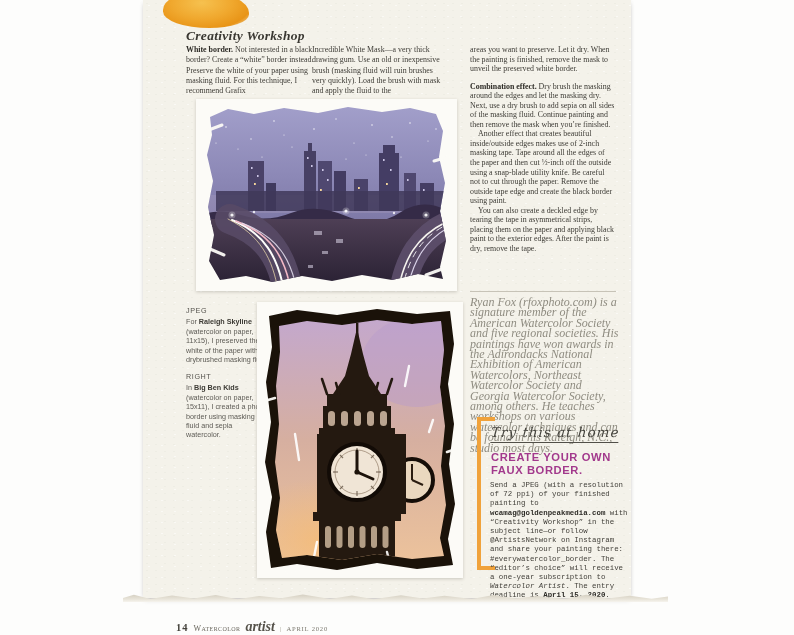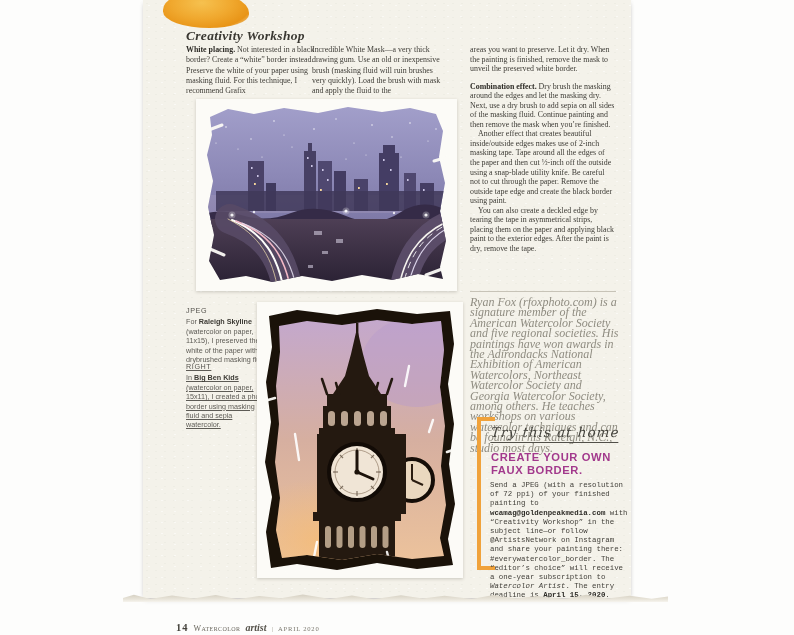--- a/index.html
+++ b/index.html
@@ -43,21 +43,21 @@
   .paint-bigben { position:absolute; left:257px; top:302px; width:206px; height:276px;
     background:#fcfbf7; box-shadow:0 1px 3px rgba(80,70,60,.25); }
   .paint-raleigh svg, .paint-bigben svg { display:block; }
 
   
   .caption { position:absolute; left:186px; width:82px;
     font-family:"Liberation Sans", sans-serif; font-size:7.2px; line-height:9.4px; color:#5d5b55; }
   .caption .cap-label { display:block; letter-spacing:.6px; margin-bottom:2px; color:#56544e; }
   .caption b { color:#3c3a34; }
   .cap-above { top:306px; }
-  .cap-right { top:362px;text-decoration:underline; }
+  .cap-right { top:372px; }
 
   
   .try-bracket { position:absolute; left:477px; top:417px; width:18px; height:153px;
     border-left:4px solid #f0a23b; border-top:4px solid #f0a23b; border-bottom:4px solid #f0a23b; }
   .try-script { position:absolute; left:491px; top:424px;
     font-family:"DejaVu Serif", serif; font-style:italic; font-size:13.5px; color:#45443e;
     letter-spacing:1px; border-bottom:1.2px solid #514f48; padding-bottom:2px; transform:skewX(-4deg); }
   .try-headline { position:absolute; left:491px; top:451px; width:142px;
     font-family:"Liberation Sans", sans-serif; font-weight:bold; font-size:11.2px; line-height:13.2px;
     letter-spacing:.6px; color:#a2398c; }
@@ -70,35 +70,35 @@
   .tear { position:absolute; left:123px; top:593px; width:545px; height:9px;
     background:linear-gradient(#cfc9ba, #e9e5da 70%, #f6f4ee);
     clip-path:polygon(0 55%,2% 20%,5% 68%,9% 28%,13% 62%,17% 22%,21% 70%,25% 32%,29% 58%,33% 18%,
       38% 66%,42% 28%,46% 70%,51% 24%,55% 60%,59% 30%,64% 68%,68% 22%,72% 62%,76% 34%,81% 66%,
       85% 20%,89% 60%,93% 30%,97% 64%,100% 40%,100% 100%,0 100%);
     filter:blur(.2px); }
   .footer { position:absolute; left:176px; top:606px; font-size:8px; color:#6b685f;
     display:flex; align-items:baseline; gap:5px; }
   .footer .pageno { font-weight:bold; font-size:10.5px; color:#46443d; letter-spacing:1px;margin-top:16px; }
   .footer .brand { font-variant:small-caps; letter-spacing:.4px; }
-  .footer .brand-it { font-style:italic; font-weight:bold; font-size:10px; color:#55524a; }
+  .footer .brand-it { font-style:italic; font-weight:bold; font-size:14px; color:#55524a; }
   .footer .issue { font-size:6.6px; letter-spacing:.8px; color:#7a776d; }
   .footer .sep { color:#9a978c; font-size:7px; }
 </style>
 </head>
 <body>
 
 <div id="canvas">
   <div class="mag-page"></div>
 
   <div class="splash"></div>
   <div class="section-title">Creativity Workshop</div>
 
   <div class="col col1">
-    <p><b>White placing.</b><span> Not interested in a black border? Create a “white” border instead. Preserve the white of your paper using masking fluid. For this technique, I recommend Grafix</span></p>
+    <p><b>White border.</b><span> Not interested in a black border? Create a “white” border instead. Preserve the white of your paper using masking fluid. For this technique, I recommend Grafix</span></p>
   </div>
   <div class="col col2">
     <p><span>Incredible White Mask—a very thick drawing gum. Use an old or inexpensive brush (masking fluid will ruin brushes very quickly). Load the brush with mask and apply the fluid to the</span></p>
   </div>
   <div class="col col3">
     <p><span>areas you want to preserve. Let it dry. When the painting is finished, remove the mask to unveil the preserved white border.</span></p>
     <p class="gap"><b>Combination effect.</b><span> Dry brush the masking around the edges and let the masking dry. Next, use a dry brush to add sepia on all sides of the masking fluid. Continue painting and then remove the mask when you’re finished.</span></p>
     <p class="ind"><span>Another effect that creates beautiful inside/outside edges makes use of 2-inch masking tape. Tape around all the edges of the paper and then cut ½-inch off the outside using a snap-blade utility knife. Be careful not to cut through the paper. Remove the outside tape edge and create the black border using paint.</span></p>
     <p class="ind"><span>You can also create a deckled edge by tearing the tape in asymmetrical strips, placing them on the paper and applying black paint to the exterior edges. After the paint is dry, remove the tape.</span></p>
   </div>

